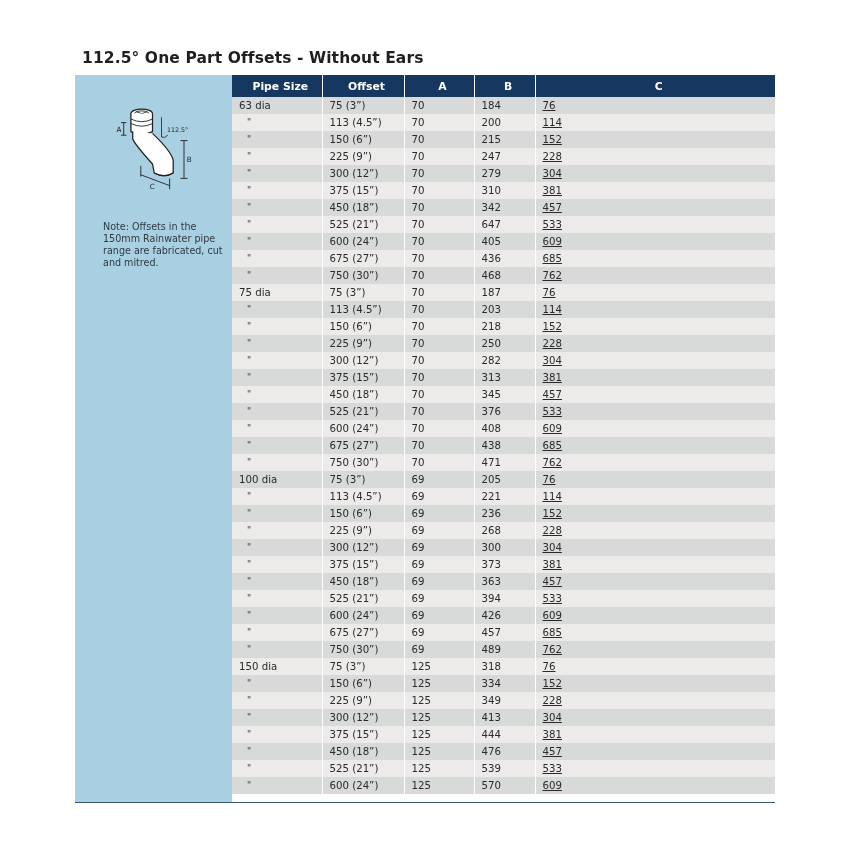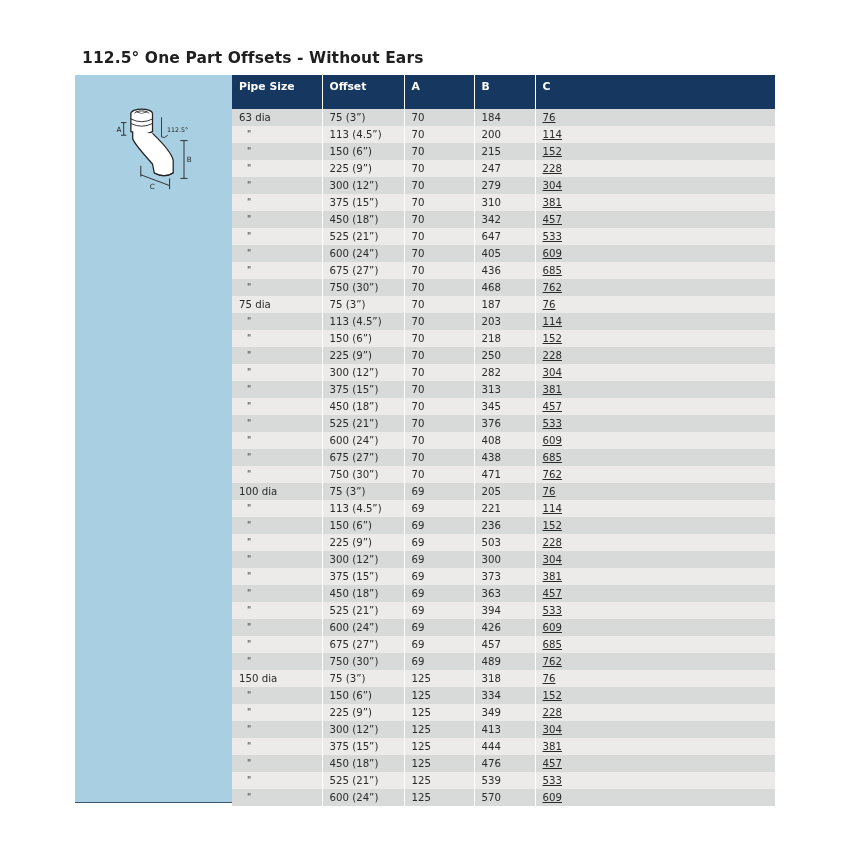--- a/index.html
+++ b/index.html
@@ -8,22 +8,22 @@
   .title { position: absolute; left: 82px; top: 49px; font-size: 15.5px; font-weight: bold;
            color: #1f1f1f; letter-spacing: 0.1px; }
   .sheet { position: absolute; left: 75px; top: 75px; width: 700px; height: 727px;
            border-bottom: 1.5px solid #3b5670; }
   .sidebar { position: absolute; left: 0; top: 0; width: 157px; height: 727px; background: #a9cfe2; }
   .diagram { position: absolute; left: 37px; top: 26px; width: 90px; height: 90px; }
   .note { position: absolute; left: 28px; top: 146px; width: 125px; font-size: 9.6px;
           line-height: 12px; color: #2f3a40; }
   table { position: absolute; left: 157px; top: 0; width: 543px; border-collapse: collapse;
           font-size: 10.2px; table-layout: fixed; }
-  th { background: #16375f; color: #ffffff; font-weight: bold; text-align: left;
-       height: 22px; padding: 0 0 12px 7px; font-size: 10.8px; border-right: 1.5px solid #ffffff; }
+  th { background: #16375f; color: #ffffff; font-weight: bold; text-align: center;
+       height: 22px; padding: 0 0 0 7px; font-size: 10.8px; border-right: 1.5px solid #ffffff; }
   th:last-child { border-right: none; }
   td { height: 17px; padding: 0 0 0 7px; border-right: 1.5px solid #ffffff; white-space: nowrap; color: #2a2a2a; }
   td:last-child { border-right: none; text-decoration: underline; }
   tbody tr:nth-child(odd) td { background: #d7dad9; }
   tbody tr:nth-child(even) td { background: #ecebea; }
   td.ditto { padding-left: 15px; font-size: 8px; font-weight: bold; color: #555; }
   col.c1 { width: 90px; } col.c2 { width: 82px; } col.c3 { width: 70px; } col.c4 { width: 61px; } col.c5 { width: auto; }
 </style>
 </head>
 <body>
@@ -48,20 +48,21 @@
 
       <path d="M55 18 L55 40 Q58 42 62 38" fill="none" stroke="#222" stroke-width="0.9"></path>
       <text x="61" y="34" font-size="7" fill="#222">112.5°</text>
 
       <path d="M80 44 L80 86 M76 44 L84 44 M76 86 L84 86" stroke="#222" stroke-width="1"></path>
       <text x="83" y="68" font-size="8" fill="#222">B</text>
 
       <path d="M32 72 L32 84 M32 82 L64 94 M64 86 L64 98" stroke="#222" stroke-width="1"></path>
       <text x="42" y="98" font-size="8" fill="#222">C</text>
     </svg>
+    <div class="note">Note: Offsets in the 150mm Rainwater pipe range are fabricated, cut and mitred.</div>
   </div>
 
   <table>
     <colgroup>
         <col class="c1">
         <col class="c2">
         <col class="c3">
         <col class="c4">
         <col class="c5">
       </colgroup>
@@ -247,21 +248,21 @@
           <td class="ditto">"</td>
           <td>150 (6”)</td>
           <td>69</td>
           <td>236</td>
           <td>152</td>
         </tr>
         <tr>
           <td class="ditto">"</td>
           <td>225 (9”)</td>
           <td>69</td>
-          <td>503</td>
+          <td>268</td>
           <td>228</td>
         </tr>
         <tr>
           <td class="ditto">"</td>
           <td>300 (12”)</td>
           <td>69</td>
           <td>300</td>
           <td>304</td>
         </tr>
         <tr>

